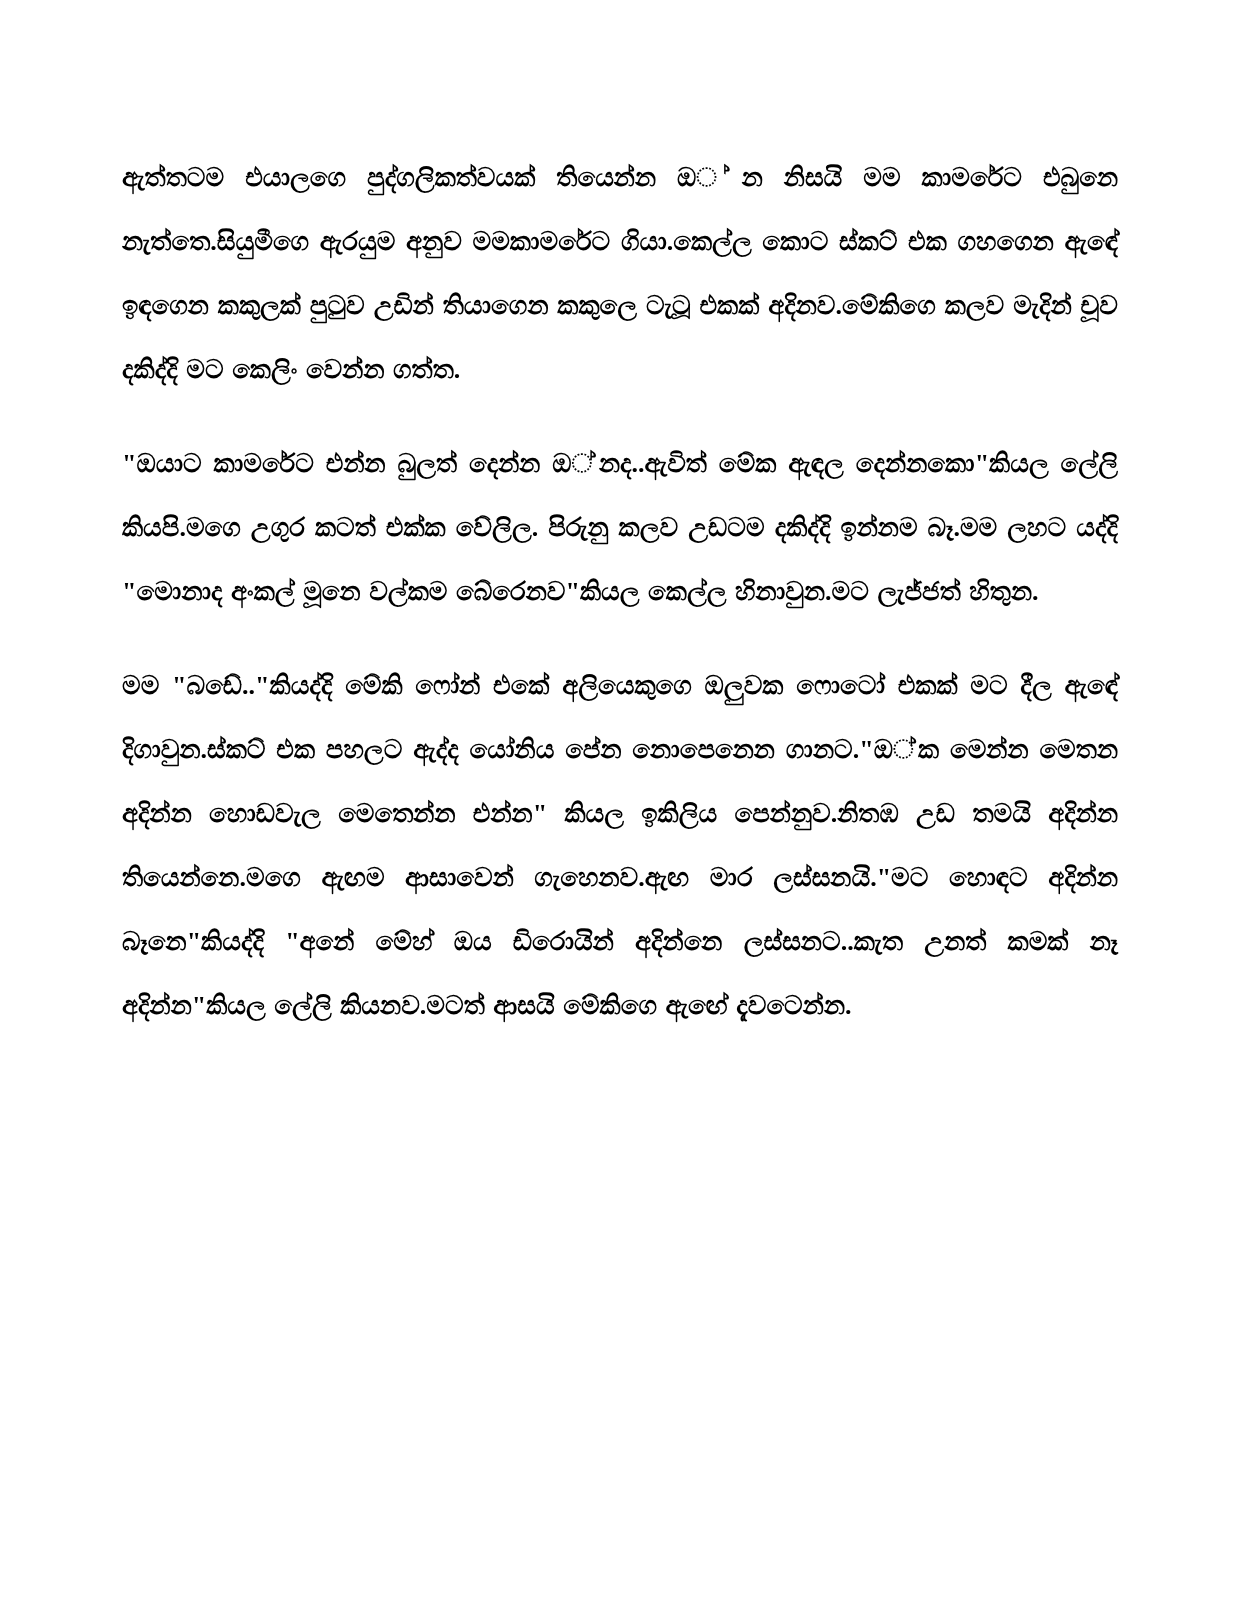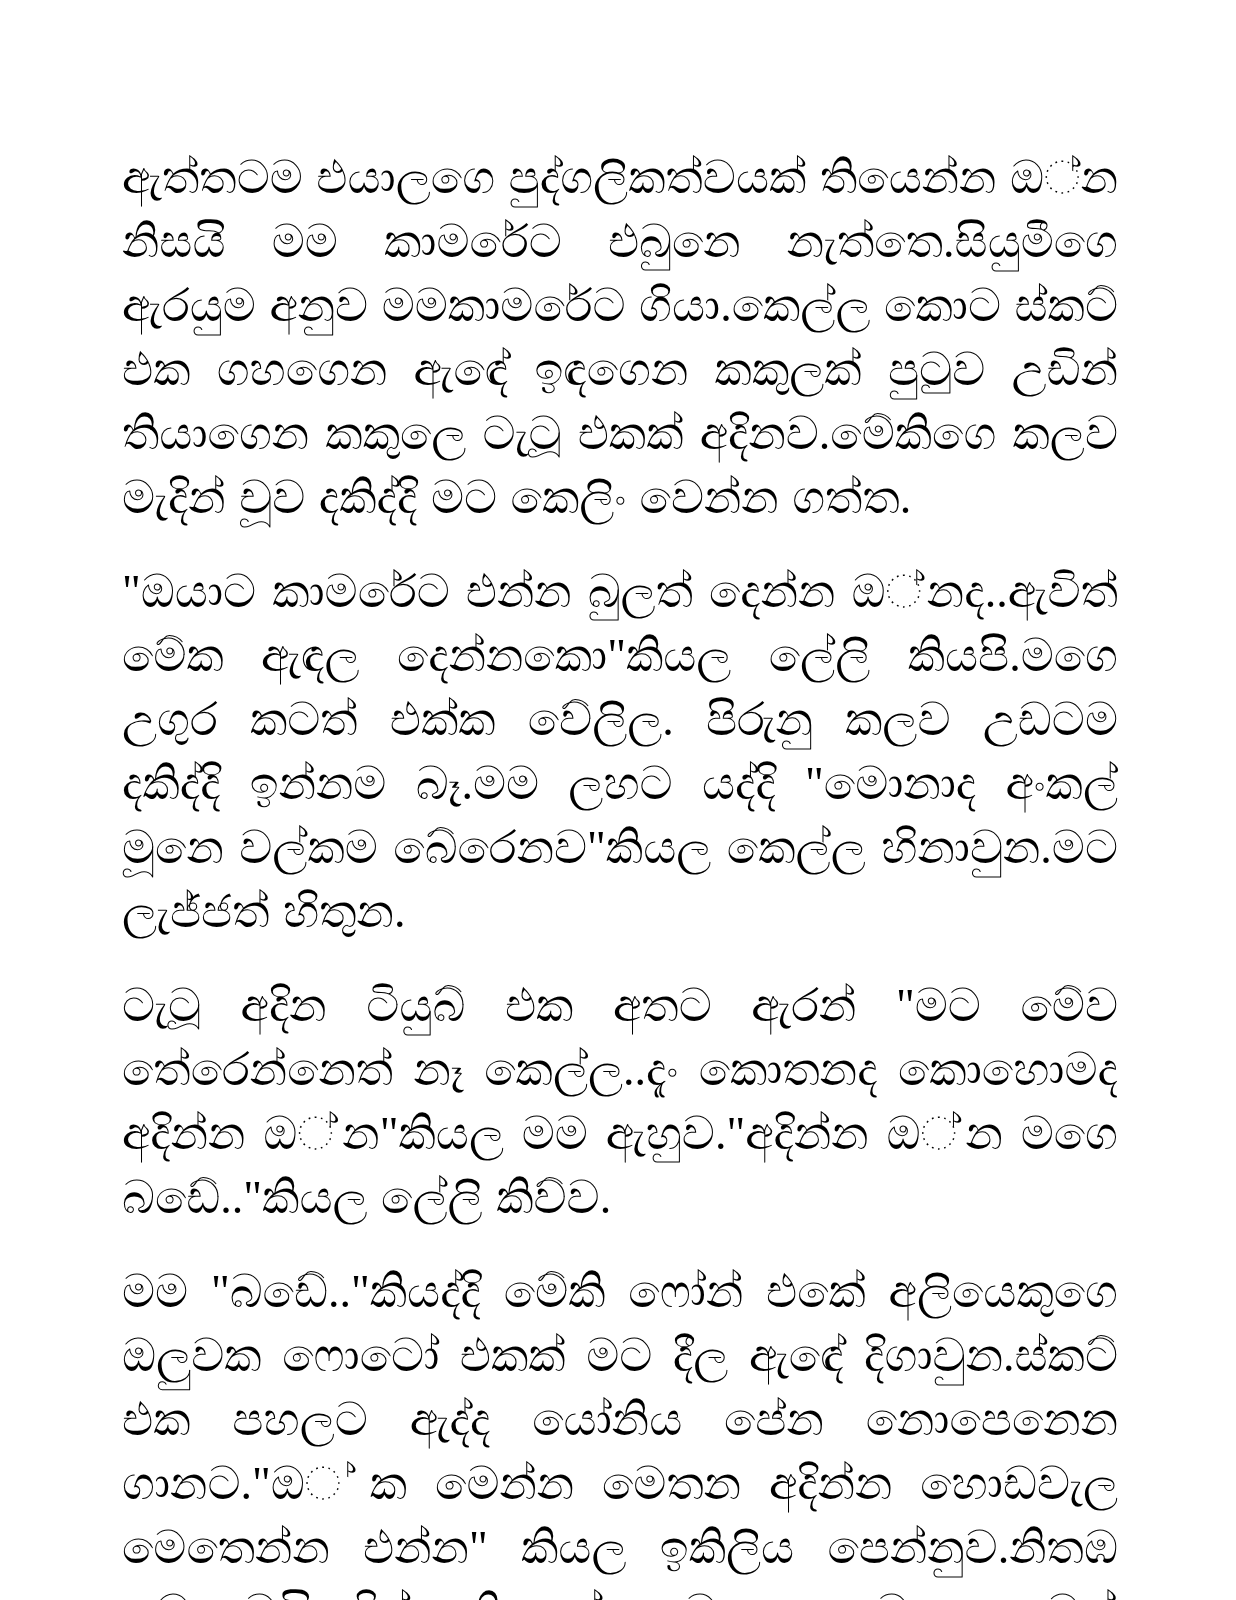--- a/index.html
+++ b/index.html
@@ -21,31 +21,30 @@
     height: 1600px;
   }
   .text-block {
     position: absolute;
     left: 122px;
     top: 146px;
     width: 996px;
   }
   .text-block p {
     margin: 0 0 30px 0;
-    font-size: 46px;
+    font-size: 26px;
     line-height: 64px;
     text-align: justify;
     word-spacing: 2px;
     letter-spacing: 0px;
-    font-weight: normal;
+    font-weight: bold;
   }
 </style>
 </head>
 <body style="background: rgb(255, 255, 255); color: rgb(0, 0, 0);">
 
 <div class="page">
   <div class="text-block">
     <p>ඇත්තටම එයාලගෙ පුද්ගලිකත්වයක් තියෙන්න ඔ◌්න නිසයි මම කාමරේට එබුනෙ නැත්තෙ.සියුමීගෙ ඇරයුම අනුව මමකාමරේට ගියා.කෙල්ල කොට ස්කට් එක ගහගෙන ඇඳේ ඉඳගෙන කකුලක් පුටුව උඩින් තියාගෙන කකුලෙ ටැටූ එකක් අදිනව.මේකිගෙ කලව මැදින් චූව දකිද්දි මට කෙලිං වෙන්න ගත්ත.</p>
     <p>"ඔයාට කාමරේට එන්න බුලත් දෙන්න ඔ◌්නද..ඇවිත් මේක ඇඳල දෙන්නකො"කියල ලේලි කියපි.මගෙ උගුර කටත් එක්ක වේලිල. පිරුනු කලව උඩටම දකිද්දි ඉන්නම බෑ.මම ලහට යද්දි "මොනාද අංකල් මූනෙ වල්කම බේරෙනව"කියල කෙල්ල හිනාවුන.මට ලැජ්ජත් හිතුන.</p>
-    <p>ටැටූ අදින ටියුබ් එක අතට ඇරන් "මට මේව තේරෙන්නෙත් නෑ කෙල්ල..දැං කොතනද කොහොමද අදින්න ඔ◌්න"කියල මම ඇහුව."අදින්න ඔ◌්න මගෙ බඩේ.."කියල ලේලි කිව්ව.</p>
     <p>මම "බඩේ.."කියද්දි මේකි ෆෝන් එකේ අලියෙකුගෙ ඔලුවක ෆොටෝ එකක් මට දීල ඇඳේ දිගාවුන.ස්කට් එක පහලට ඇද්ද යෝනිය පේන නොපෙනෙන ගානට."ඔ◌්ක මෙන්න මෙතන අදින්න හොඩවැල මෙතෙන්න එන්න" කියල ඉකිලිය පෙන්නුව.නිතඹ උඩ තමයි අදින්න තියෙන්නෙ.මගෙ ඇඟම ආසාවෙන් ගැහෙනව.ඇඟ මාර ලස්සනයි."මට හොඳට අදින්න බෑනෙ"කියද්දි "අනේ මේහ් ඔය ඩිරොයින් අදින්නෙ ලස්සනට..කැත උනත් කමක් නෑ අදින්න"කියල ලේලි කියනව.මටත් ආසයි මේකිගෙ ඇඟේ දැවටෙන්න.</p>
   </div>
 </div>
 
 </body></html>

